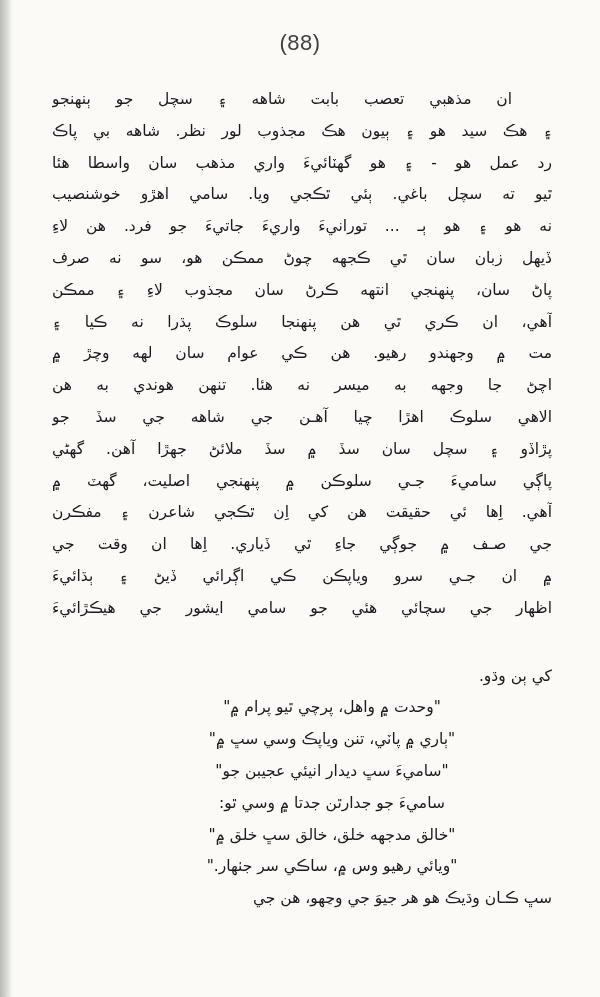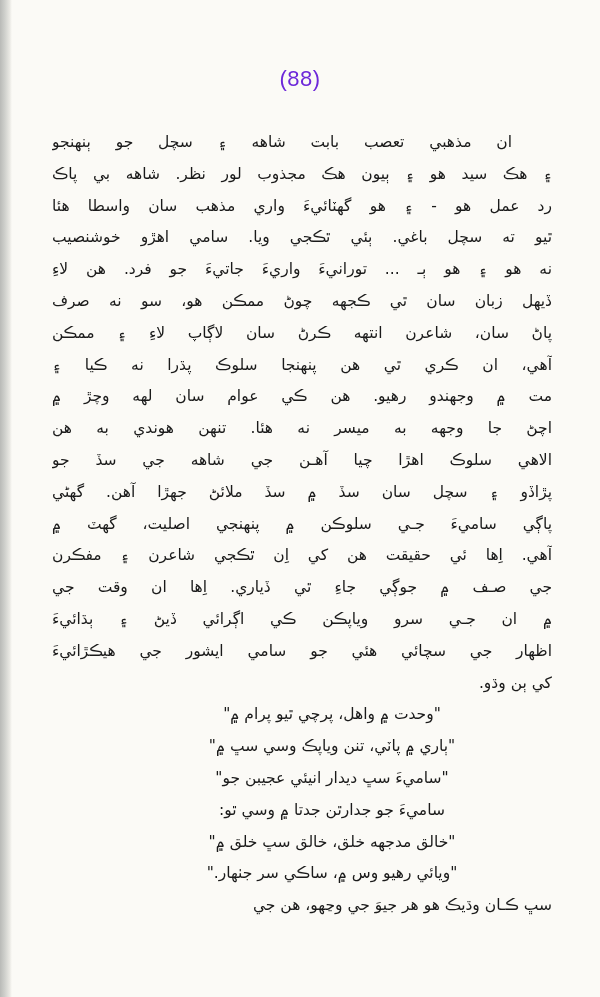--- a/index.html
+++ b/index.html
@@ -24,44 +24,44 @@
       background: linear-gradient(to right, #b9bab7 0%, #cfd0cc 40%, #e9e8e3 80%, #fbfaf6 100%);
     }
     .page-number {
       position: absolute;
       top: 30px;
       left: 0;
       width: 600px;
       text-align: center;
       font-family: "Liberation Sans", sans-serif;
       font-size: 22px;
-      color: #6d28d9;
+      color: #404040;
       letter-spacing: 0.5px;
-      margin-top: 36px;
     }
     .body-text {
       position: absolute;
       top: 84px;
       left: 52px;
       width: 500px;
       direction: rtl;
       font-family: "DejaVu Sans", sans-serif;
       font-size: 15.5px;
     }
     .line {
       height: 31.8px;
       line-height: 31.8px;
       white-space: nowrap;
       overflow: hidden;
       text-align: justify;
       text-align-last: justify;
     }
-    .line.first { padding-right: 40px; margin-top: 43px; }
+    .line.first { padding-right: 40px; }
     .line.last-para {
       text-align-last: right;
+      margin-top: 36px;
     }
     .line.verse {
       text-align: center;
       text-align-last: center;
       padding-left: 60px;
     }
     .line.verse-intro {
       text-align: center;
       text-align-last: center;
       padding-left: 60px;
@@ -75,21 +75,21 @@
 
 <div class="page-number">(88)</div>
 
 <div class="body-text">
   <div class="line first">ان مذهبي تعصب بابت شاهه ۽ سچل جو ٻنهنجو</div>
   <div class="line">۽ هڪ سيد هو ۽ ٻيون هڪ مجذوب لور نظر. شاهه بي پاڪ</div>
   <div class="line">رد عمل هو - ۽ هو گهٽائيءَ واري مذهب سان واسطا هئا</div>
   <div class="line">ٿيو ته سچل باغي. ٻئي ٿڪجي ويا. سامي اهڙو خوشنصيب</div>
   <div class="line">نه هو ۽ هو ٻـ ... تورانيءَ واريءَ جاتيءَ جو فرد. هن لاءِ</div>
   <div class="line">ڏيهل زبان سان ٿي ڪجهه چوڻ ممڪن هو، سو نه صرف</div>
-  <div class="line">پاڻ سان، شاعرن انتهه ڪرڻ سان لاڳاپ لاءِ ۽ ممڪن</div>
+  <div class="line">پاڻ سان، پنهنجي انتهه ڪرڻ سان مجذوب لاءِ ۽ ممڪن</div>
   <div class="line">آهي، ان ڪري ٿي هن پنهنجا سلوڪ پڌرا نه ڪيا ۽</div>
   <div class="line">مت ۾ وجهندو رهيو. هن ڪي عوام سان لهه وچڙ ۾</div>
   <div class="line">اچڻ جا وجهه به ميسر نه هئا. تنهن هوندي به هن</div>
   <div class="line">الاهي سلوڪ اهڙا چيا آهـن جي شاهه جي سڏ جو</div>
   <div class="line">پڙاڏو ۽ سچل سان سڏ ۾ سڏ ملائڻ جهڙا آهن. گهڻي</div>
   <div class="line">پاڳي ساميءَ جـي سلوڪن ۾ پنهنجي اصليت، گهٽ ۾</div>
   <div class="line">آهي. اِها ئي حقيقت هن کي اِن ٿڪجي شاعرن ۽ مفڪرن</div>
   <div class="line">جي صـف ۾ جوڳي جاءِ ٿي ڏياري. اِها ان وقت جي</div>
   <div class="line">۾ ان جـي سرو وياپڪن ڪي اڳرائي ڏيڻ ۽ ٻڌائيءَ</div>
   <div class="line">اظهار جي سچائي هئي جو سامي ايشور جي هيڪڙائيءَ</div>

